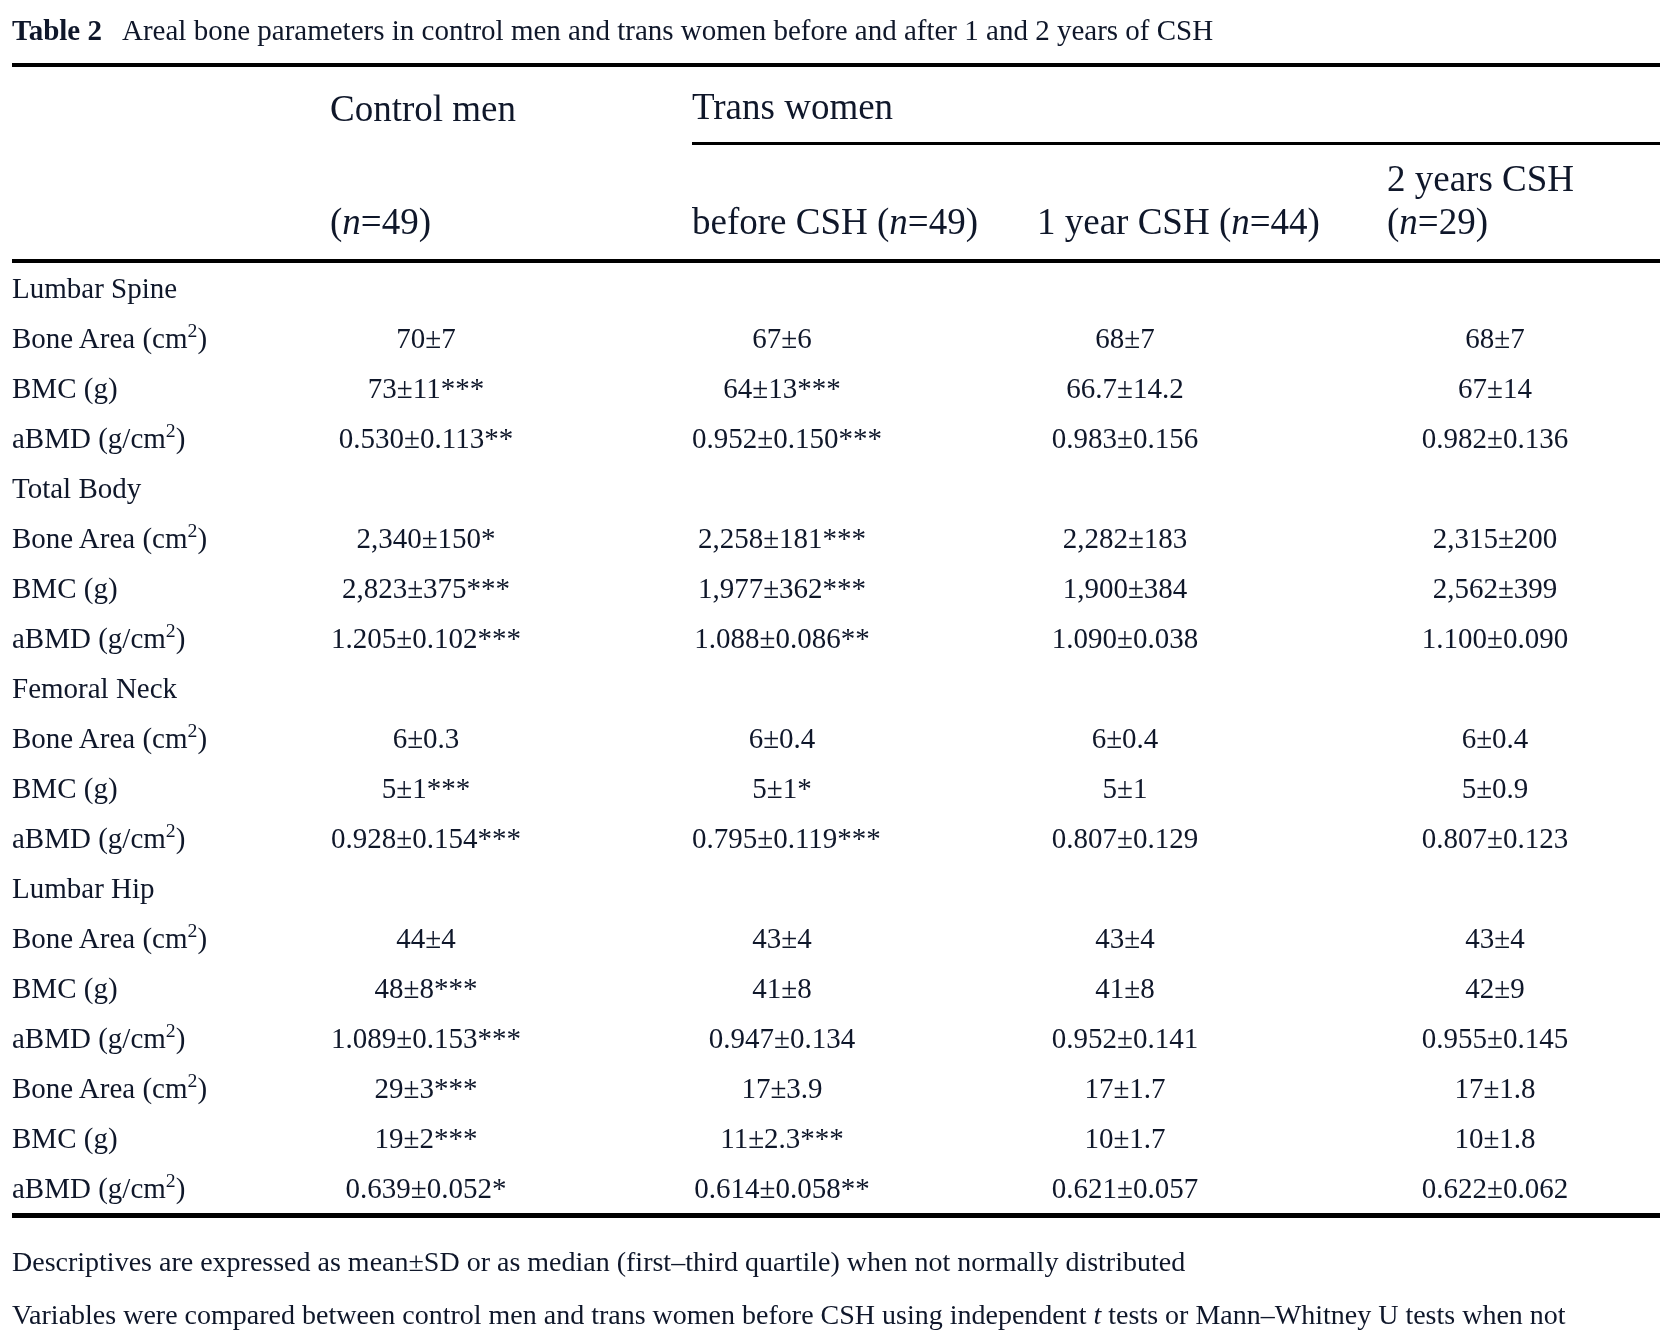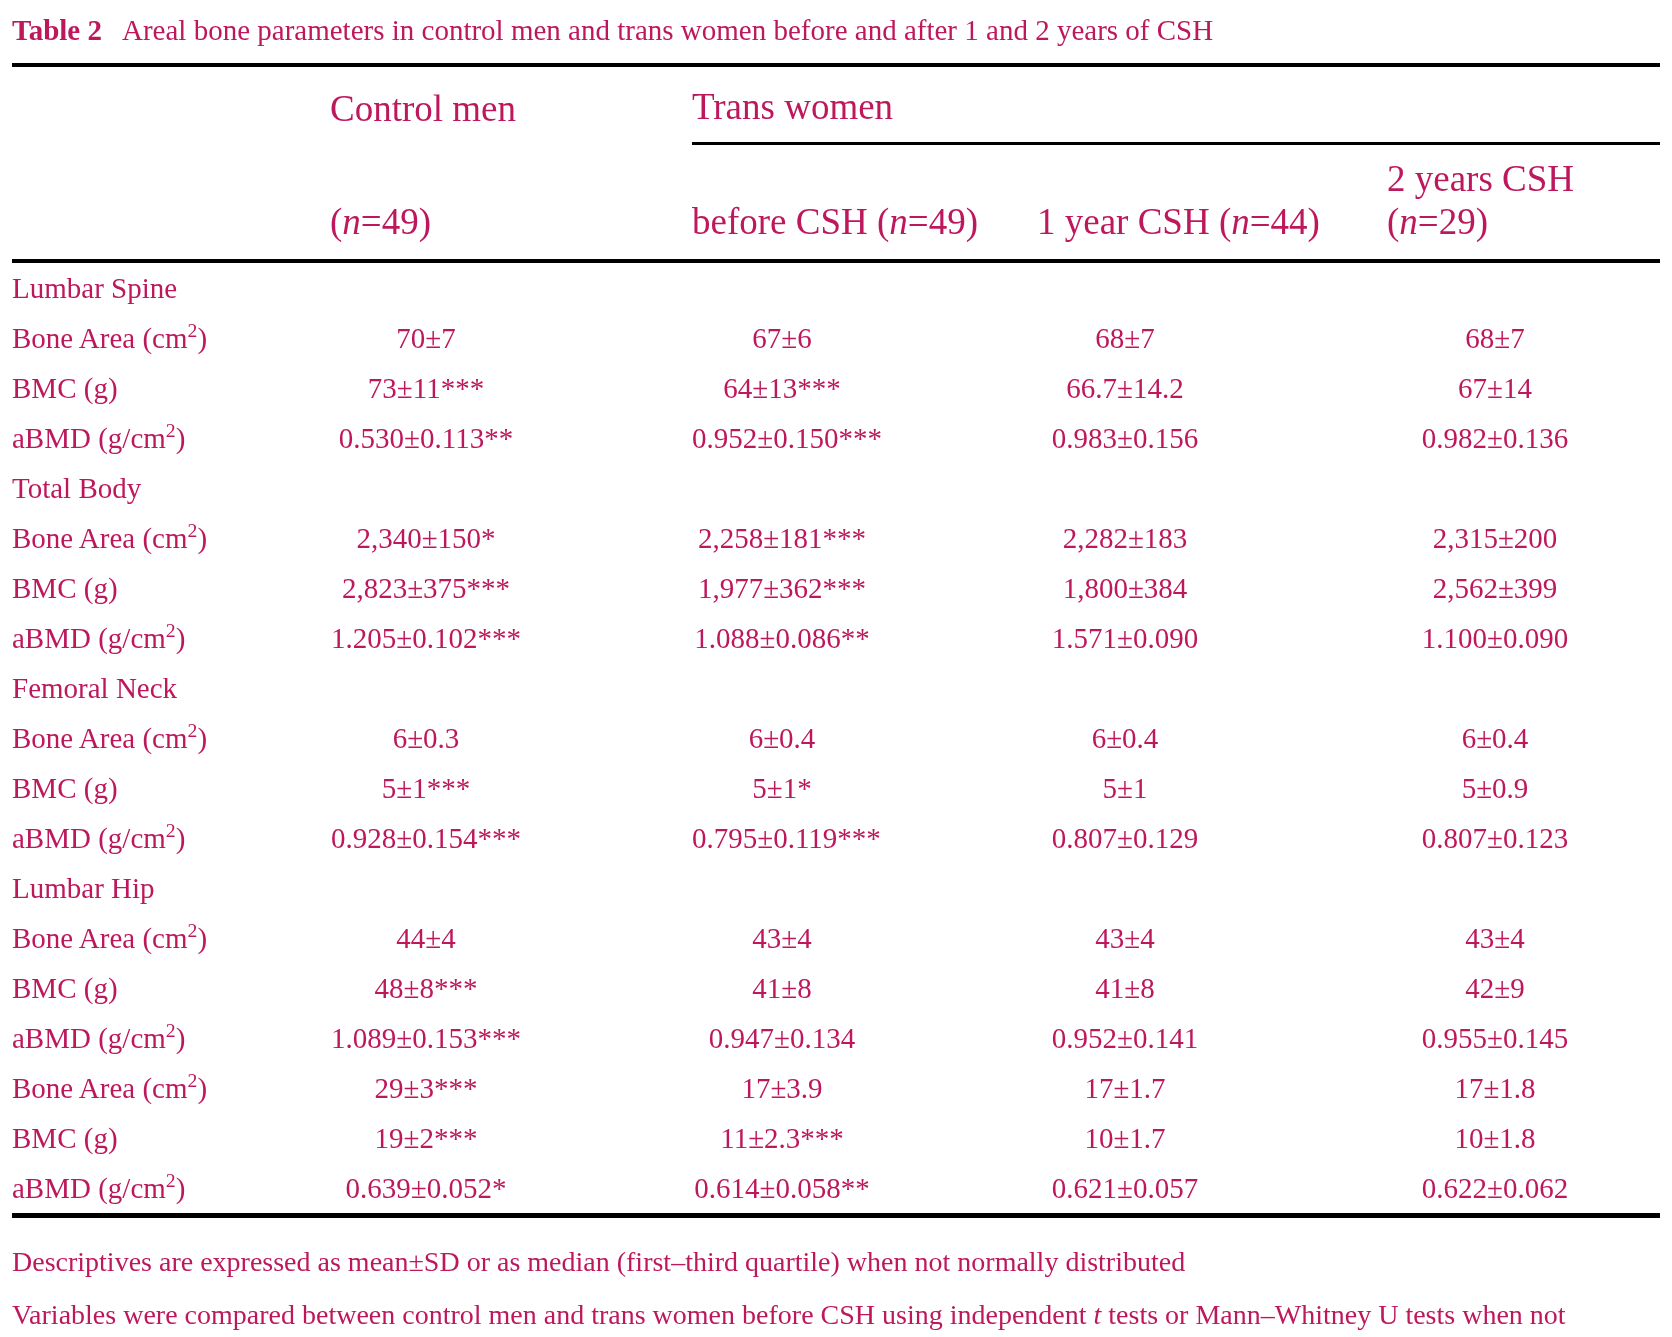--- a/index.html
+++ b/index.html
@@ -1,18 +1,18 @@
 <!DOCTYPE html>
 <html><head>
 <meta charset="utf-8">
 <style>
   html,body { margin:0; padding:0; background:#ffffff; }
   .page {
     position:relative; width:1672px; height:1337px; box-sizing:border-box;
-    background:#ffffff; color:#be185d; padding:10px 12px 0 12px; overflow:hidden;
+    background:#ffffff; color:#0f172a; padding:10px 12px 0 12px; overflow:hidden;
     font-family:"Liberation Serif", serif;
   }
   .title { font-size:29px; margin:4px 0 16px 0; }
   .title .tlabel { font-weight:bold; margin-right:20px; }
 
   table.main {
     border-collapse:collapse; table-layout:fixed; width:1648px;
     border-top:4px solid #000;
   }
   col.w0{width:318px} col.w1{width:362px} col.w2{width:345px} col.w3{width:350px} col.w4{width:273px}
@@ -99,28 +99,28 @@
           <td class="rowlabel">Bone Area (cm<sup>2</sup>)</td>
           <td class="val c0">2,340±150*</td>
           <td class="val c1">2,258±181***</td>
           <td class="val c2">2,282±183</td>
           <td class="val c3">2,315±200</td>
         </tr>
         <tr>
           <td class="rowlabel">BMC (g)</td>
           <td class="val c0">2,823±375***</td>
           <td class="val c1">1,977±362***</td>
-          <td class="val c2">1,800±384</td>
+          <td class="val c2">1,900±384</td>
           <td class="val c3">2,562±399</td>
         </tr>
         <tr>
           <td class="rowlabel">aBMD (g/cm<sup>2</sup>)</td>
           <td class="val c0">1.205±0.102***</td>
           <td class="val c1">1.088±0.086**</td>
-          <td class="val c2">1.571±0.090</td>
+          <td class="val c2">1.090±0.038</td>
           <td class="val c3">1.100±0.090</td>
         </tr>
         <tr>
           <td class="rowlabel" colspan="5">Femoral Neck</td>
         </tr>
         <tr>
           <td class="rowlabel">Bone Area (cm<sup>2</sup>)</td>
           <td class="val c0">6±0.3</td>
           <td class="val c1">6±0.4</td>
           <td class="val c2">6±0.4</td>

